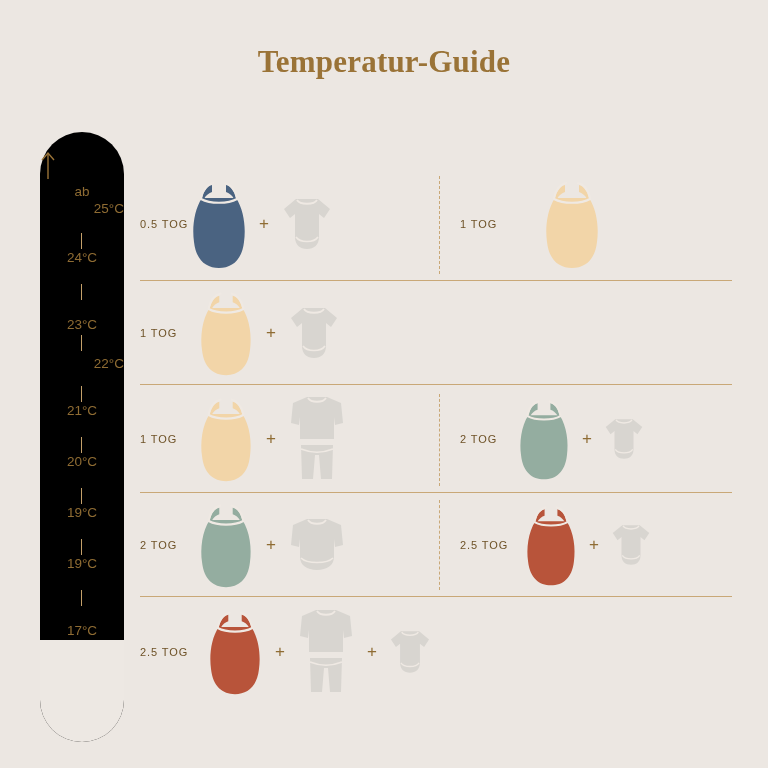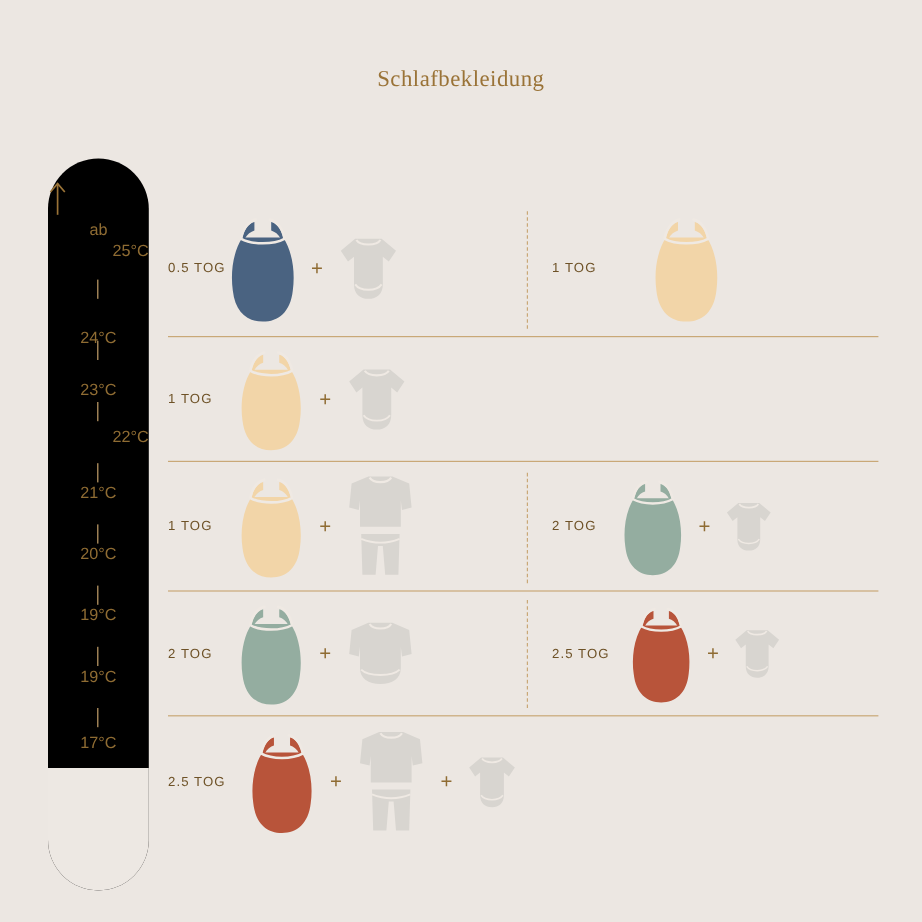--- a/index.html
+++ b/index.html
@@ -54,40 +54,40 @@
     color:#6e5227;font-size:11px;letter-spacing:.9px;white-space:nowrap;
   }
   .plus{color:#8f6c33;font-size:17px;margin:0 9px;}
   .garments{display:flex;align-items:center;}
   svg{display:block;overflow:visible;}
 </style>
 </head>
 <body>
 
 <div id="header">
-  <div id="subtitle">Schlafbekleidung</div>
+  <div id="title">Temperatur-Guide</div>
 </div>
 
 <div id="thermo">
   <div id="arrow">
     <svg width="16" height="30" viewBox="0 0 16 30">
       <line x1="8" y1="29" x2="8" y2="3" stroke="#9a7337" stroke-width="1.4"></line>
       <polyline points="2,10 8,3 14,10" fill="none" stroke="#9a7337" stroke-width="1.4"></polyline>
     </svg>
   </div>
 
   <div class="tick-wrap" style="top:52px;">
     <div class="tlabel" style="top:0;">ab</div>
     <div class="tlabel" style="top:17px;text-align:right;">25°C</div>
   </div>
   <div class="tick-wrap" style="top:101px;height:16px;">
       <div class="tick"></div>
     </div>
   <div class="tick-wrap" style="top:118px;">
-    <div class="tlabel" style="top:0;margin-top:24px;">24°C</div>
+    <div class="tlabel" style="top:0;">24°C</div>
   </div>
   <div class="tick-wrap" style="top:152px;height:16px;">
       <div class="tick"></div>
     </div>
   <div class="tick-wrap" style="top:169px;">
     <div class="tlabel" style="top:16px;">23°C</div>
   </div>
   <div class="tick-wrap" style="top:203px;height:16px;">
       <div class="tick"></div>
     </div>
@@ -115,21 +115,21 @@
   <div class="tick-wrap" style="top:407px;height:16px;">
       <div class="tick"></div>
     </div>
   <div class="tick-wrap" style="top:424px;">
     <div class="tlabel" style="top:0;">19°C</div>
   </div>
   <div class="tick-wrap" style="top:458px;height:16px;">
       <div class="tick"></div>
     </div>
   <div class="tick-wrap" style="top:475px;">
-    <div class="tlabel" style="top:4px;">17°C</div>
+    <div class="tlabel" style="top:16px;">17°C</div>
   </div>
   <div class="tick-wrap" style="top:509px;height:16px;">
       <div class="tick"></div>
     </div>
   <div class="tick-wrap" style="top:526px;">
     <div class="tlabel" style="top:0;">16°C</div>
   </div>
 </div>
 <div id="thermo-bulb"></div>
 

